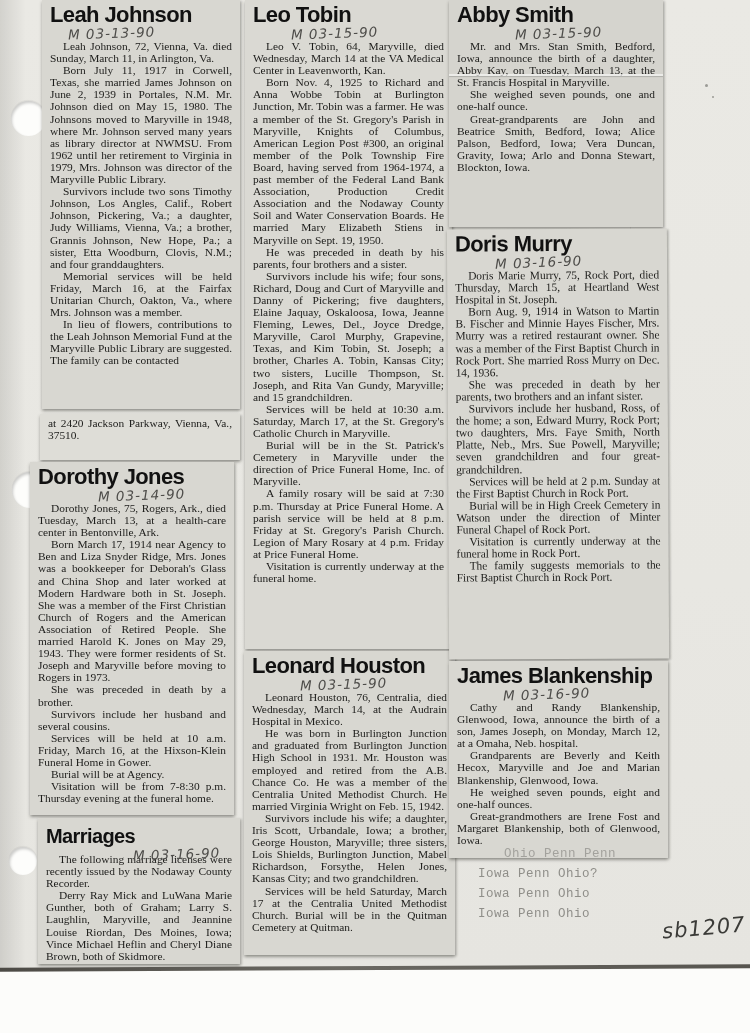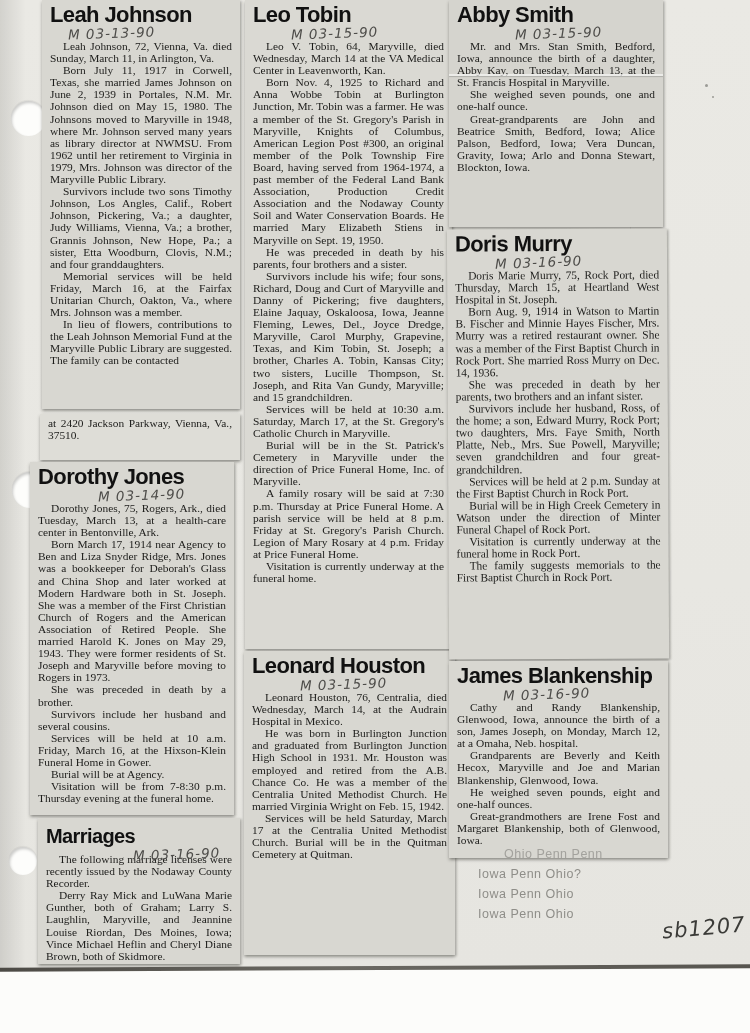--- a/index.html
+++ b/index.html
@@ -22,21 +22,21 @@
   .clip p.noindent{text-indent:0;}
   .clip h2{margin:0 0 1px 0;font-family:"Liberation Sans",sans-serif;font-weight:bold;
         font-size:22px;line-height:23px;letter-spacing:-0.6px;white-space:nowrap;color:#111;}
   .clip h2.big{font-size:20px;line-height:31px;}
   .hand{height:13px;font-family:"DejaVu Sans",sans-serif;font-style:italic;font-size:13.5px;
         line-height:13px;color:#4e4d4a;}
   .hand span{display:inline-block;transform:rotate(-2deg);letter-spacing:1px;}
   .hand-abs{position:absolute;height:auto;}
   .seam{position:absolute;left:0;right:0;height:2px;background:rgba(255,255,255,0.55);
         box-shadow:0 1px 1px rgba(0,0,0,0.18);}
-  .typed{position:absolute;left:478px;top:844px;font-family:Liberation Sans, sans-serif;
+  .typed{position:absolute;left:478px;top:844px;font-family:Liberation Mono, monospace;
         font-size:12.5px;line-height:20px;color:#8f8e89;letter-spacing:0.5px;}
   .typed .t0{margin-left:26px;color:#a3a29d;}
   .code{position:absolute;left:662px;top:916px;font-family:"DejaVu Sans",sans-serif;
         font-style:italic;font-size:21px;color:#3b3b38;transform:rotate(-5deg);letter-spacing:1px;}
 </style>
 </head>
 <body>
 
 <div class="scan">
   <div class="album-page"></div>
@@ -93,20 +93,21 @@
     <p>Burial will be in the St. Patrick's Cemetery in Maryville under the direction of Price Funeral Home, Inc. of Maryville.</p>
     <p>A family rosary will be said at 7:30 p.m. Thursday at Price Funeral Home. A parish service will be held at 8 p.m. Friday at St. Gregory's Parish Church. Legion of Mary Rosary at 4 p.m. Friday at Price Funeral Home.</p>
     <p>Visitation is currently underway at the funeral home.</p>
   </article>
 
   <article class="clip" style="left:244px;top:651px;width:211px;height:304px;">
     <h2>Leonard Houston</h2>
     <div class="hand" style="margin-left:48px;"><span>M 03-15-90</span></div>
     <p>Leonard Houston, 76, Centralia, died Wednesday, March 14, at the Audrain Hospital in Mexico.</p>
     <p>He was born in Burlington Junction and graduated from Burlington Junction High School in 1931. Mr. Houston was employed and retired from the A.B. Chance Co. He was a member of the Centralia United Methodist Church. He married Virginia Wright on Feb. 15, 1942.</p>
+    <p>Survivors include his wife; a daughter, Iris Scott, Urbandale, Iowa; a brother, George Houston, Maryville; three sisters, Lois Shields, Burlington Junction, Mabel Richardson, Forsythe, Helen Jones, Kansas City; and two grandchildren.</p>
     <p>Services will be held Saturday, March 17 at the Centralia United Methodist Church. Burial will be in the Quitman Cemetery at Quitman.</p>
   </article>
 
   <article class="clip" style="left:449px;top:0;width:214px;height:227px;background:#d5d4ce;">
     <div class="seam" style="top:74px;"></div>
     <h2>Abby Smith</h2>
     <div class="hand" style="margin-left:58px;"><span>M 03-15-90</span></div>
     <p>Mr. and Mrs. Stan Smith, Bedford, Iowa, announce the birth of a daughter, Abby Kay, on Tuesday, March 13, at the St. Francis Hospital in Maryville.</p>
     <p>She weighed seven pounds, one and one-half ounce.</p>
     <p>Great-grandparents are John and Beatrice Smith, Bedford, Iowa; Alice Palson, Bedford, Iowa; Vera Duncan, Gravity, Iowa; Arlo and Donna Stewart, Blockton, Iowa.</p>

